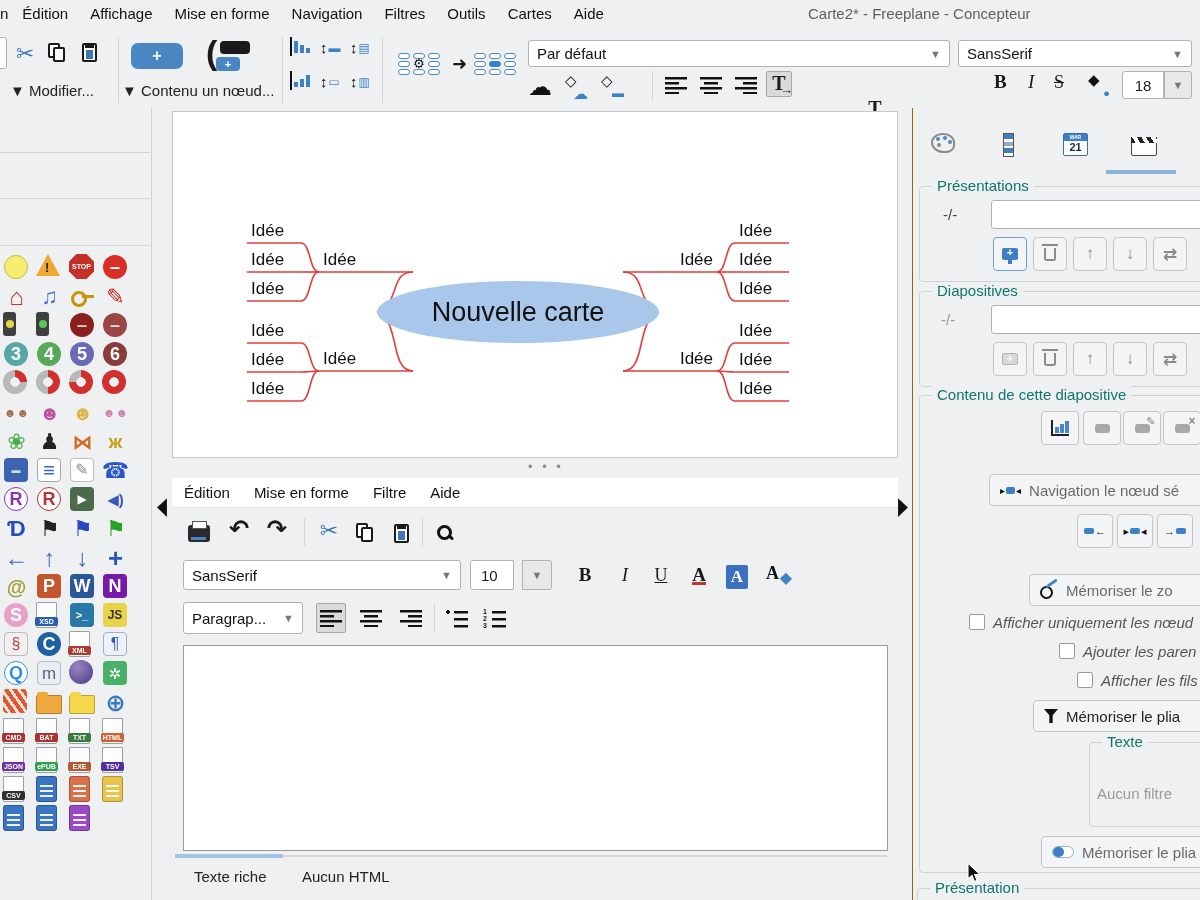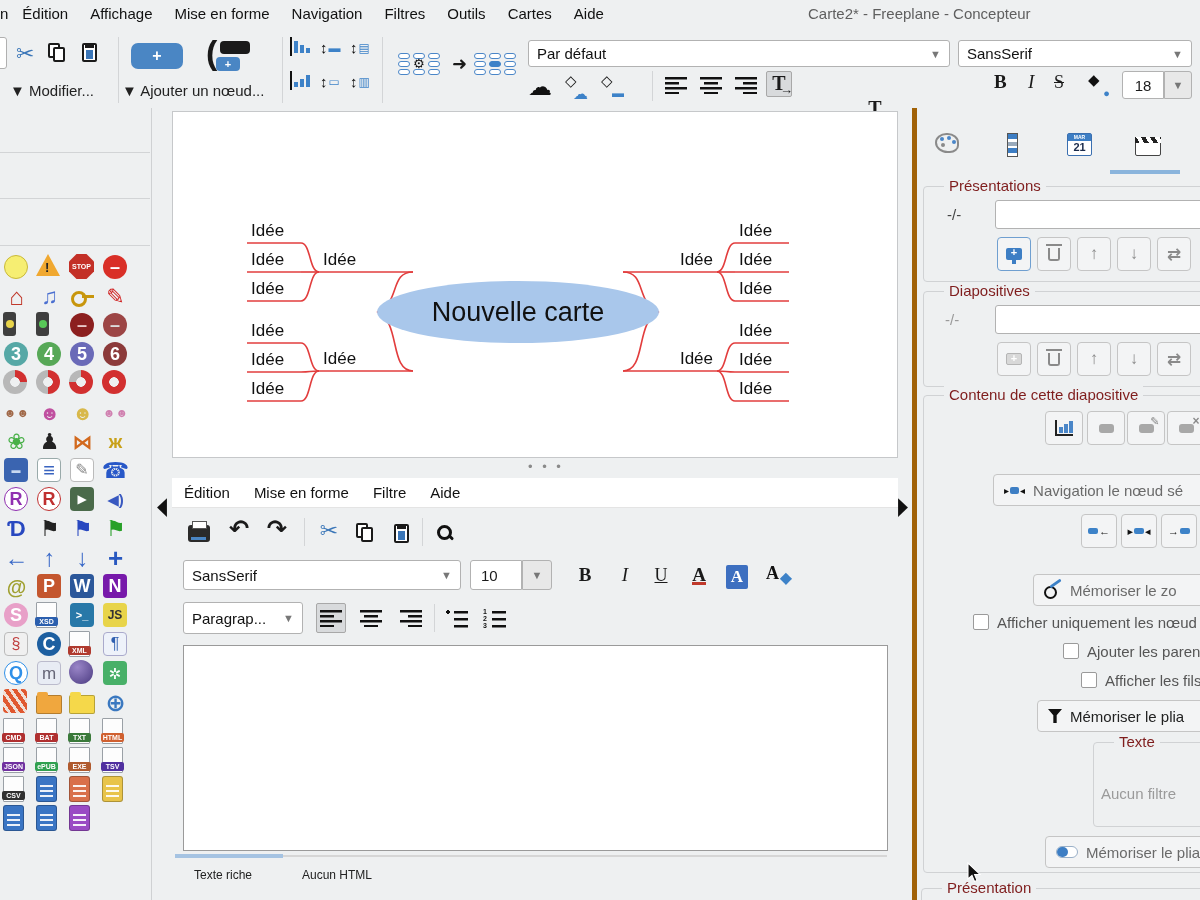--- a/index.html
+++ b/index.html
@@ -136,26 +136,26 @@
   .fmt-ared { position:relative; font-family:"Liberation Serif",serif; font-weight:bold; font-size:19px; }
   .fmt-ared::after { content:""; position:absolute; left:0; right:0; bottom:1px; height:3px; background:#c0392b; }
   .fmt-ablue { background:#3d6fc0; color:#fff; width:22px; height:24px; display:flex; align-items:center; justify-content:center;
                font-family:"Liberation Serif",serif; font-weight:bold; font-size:17px; border-radius:2px; }
   .eraser-ic { position:relative; width:26px; height:24px; }
   .eraser-ic::before { content:"A"; position:absolute; left:0; top:0; font-family:"Liberation Serif",serif; font-weight:bold; font-size:18px; color:#111; }
   .eraser-ic::after { content:"◆"; position:absolute; right:0; bottom:0; color:#3d82c8; font-size:16px; }
   #editor-textarea { position:absolute; left:11px; top:167px; width:705px; height:206px; background:#fff; border:1px solid #9a9a9a; }
   #editor-tabline { position:absolute; left:3px; top:377px; width:712px; height:2px; background:#d6d6d6; }
   #editor-tabline i { position:absolute; left:0; top:-1px; width:108px; height:4px; background:#a5c3e2; }
-  .etab { position:absolute; top:390px; font-size:12px; color:#222; }
+  .etab { position:absolute; top:390px; font-size:15px; color:#222; }
 
   
-  #rightpanel { position:absolute; left:912px; top:108px; width:254px; height:792px; border-left:5px solid #a16207; }
+  #rightpanel { position:absolute; left:912px; top:108px; width:254px; height:792px; border-left:1px solid #a16207; }
   .rp-group { position:absolute; border:1px solid #d0d2d4; border-radius:4px; }
-  .rp-legend { position:absolute; top:-10px; left:20px; background:#eef0f1; padding:0 5px; font-size:15px; color:#7f1d1d; }
+  .rp-legend { position:absolute; top:-10px; left:12px; background:#eef0f1; padding:0 5px; font-size:15px; color:#0f766e; }
   .rp-input { position:absolute; background:#fff; border:1px solid #b2b2b2; border-radius:3px; height:29px; }
   .rp-btn { position:absolute; width:34px; height:34px; background:#f3f4f5; border:1px solid #c5c5c5; border-radius:4px;
             display:flex; align-items:center; justify-content:center; color:#8a8a8a; font-weight:bold; }
   .rp-btn.hl { border-color:#6f9fd0; }
   .rp-wbtn { position:absolute; height:32px; background:#f3f4f5; border:1px solid #c5c5c5; border-radius:4px;
              display:flex; align-items:center; font-size:15px; color:#6a6a6a; padding:0 10px; gap:8px; }
   .counter { position:absolute; font-size:15px; color:#444; }
   .counter.dim { color:#9a9a9a; }
   .ic-trash { position:relative; width:12px; height:13px; border:2px solid #8a8a8a; border-radius:0 0 3px 3px; border-top:none; }
   .ic-trash::before { content:""; position:absolute; left:-4px; top:-4px; width:16px; height:2.5px; background:#8a8a8a; }
@@ -175,21 +175,21 @@
   .npos i { width:9px; height:7px; background:#3d7ec4; border-radius:2px; }
   .gapbtn { display:flex; align-items:center; gap:1px; font-size:11px; color:#111; font-weight:bold; }
   .gapbtn i { width:10px; height:6px; background:#3d82c8; border-radius:2px; }
   .ic-zoompen { position:relative; width:18px; height:18px; }
   .ic-zoompen::before { content:""; position:absolute; left:0; bottom:0; width:9px; height:9px; border:2.5px solid #111; border-radius:50%; }
   .ic-zoompen::after { content:""; position:absolute; left:5px; top:1px; width:13px; height:3px; background:#3d82c8; transform:rotate(-35deg); border-radius:2px; }
   .ic-funnel { width:14px; height:14px; background:#111; clip-path:polygon(0 0,100% 0,62% 45%,62% 100%,38% 100%,38% 45%); }
   .ic-toggle { position:relative; width:22px; height:12px; border:1px solid #9ab0c8; border-radius:6px; background:#fff; }
   .ic-toggle::before { content:""; position:absolute; left:0px; top:0px; width:11px; height:10px; background:#3d7ec4; border-radius:5px; }
   .rp-check { position:absolute; width:16px; height:16px; background:#fff; border:1px solid #9a9a9a; border-radius:2px; }
-  .rp-checklabel { position:absolute; font-size:15px; color:#555; white-space:nowrap; }
+  .rp-checklabel { position:absolute; font-size:15px; color:#555; white-space:nowrap;font-style:italic; }
   .rptab { position:absolute; top:25px; }
   .ic-palette { position:relative; width:24px; height:20px; border:2px solid #8a8a8a; border-radius:50% 50% 40% 55%; }
   .ic-palette::before { content:""; position:absolute; left:3px; top:2px; width:4px; height:4px; border-radius:50%; background:#4a86c8;
        box-shadow:7px -1px 0 #4a86c8, 12px 3px 0 #4a86c8, 1px 6px 0 #8a8a8a; }
   .ic-stack { width:11px; height:24px; border:1px solid #555; background:repeating-linear-gradient(#3d7ec4 0 5px,#fff 5px 8px,#9ab 8px 12px,#fff 12px 14px); }
   .ic-cal { position:relative; width:25px; height:23px; background:#fff; border:1.5px solid #3a6fb0; border-radius:2px; text-align:center; }
   .ic-cal b { position:absolute; top:0; left:0; right:0; height:7px; background:#3d7ec4; color:#fff; font-size:5px; line-height:7px; }
   .ic-cal span { position:absolute; top:7px; left:0; right:0; font-size:11px; font-weight:bold; color:#1a2a4a; }
   .ic-clap { position:relative; width:26px; height:19px; background:#fff; border:1.5px solid #444; border-radius:2px; margin-top:4px; }
   .ic-clap::before { content:""; position:absolute; left:-1px; top:-1px; right:-1px; height:6px;
@@ -229,21 +229,21 @@
     <div class="abs drop-label" style="left:10px;top:55px;">▼ Modifier...</div>
 
     <div class="vsep" style="left:118px;top:10px;height:66px;"></div>
 
     <div class="blue-pill-btn" style="left:131px;top:16px;width:52px;height:26px;">+</div>
     <div class="abs" style="left:206px;top:12px;width:52px;height:36px;">
       <span class="abs" style="left:0;top:-6px;font-size:34px;font-weight:bold;">(</span>
       <span class="abs" style="left:14px;top:2px;width:30px;height:13px;background:#1a1a1a;border-radius:4px;"></span>
       <span class="abs" style="left:10px;top:18px;width:24px;height:14px;background:#4a86c4;border-radius:4px;color:#fff;font-size:11px;font-weight:bold;text-align:center;line-height:14px;">+</span>
     </div>
-    <div class="abs drop-label" style="left:122px;top:55px;">▼ Ajouter un nœud...</div>
+    <div class="abs drop-label" style="left:122px;top:55px;">▼ Contenu un nœud...</div>
 
     <div class="vsep" style="left:282px;top:10px;height:66px;"></div>
 
     <div class="abs" style="left:290px;top:10px;"><span class="chart-ic"><i style="left:2px;height:12px;"></i><i style="left:8px;height:8px;"></i><i style="left:14px;height:5px;"></i></span></div>
     <div class="abs spacing-ic" style="left:320px;top:12px;">↕<span class="nb">▬</span></div>
     <div class="abs spacing-ic" style="left:350px;top:12px;">↕<span class="nb">▤</span></div>
     <div class="abs" style="left:290px;top:44px;"><span class="chart-ic"><i style="left:2px;height:5px;"></i><i style="left:8px;height:8px;"></i><i style="left:14px;height:12px;"></i></span></div>
     <div class="abs spacing-ic" style="left:320px;top:46px;">↕<span class="nb">▭</span></div>
     <div class="abs spacing-ic" style="left:350px;top:46px;">↕<span class="nb">▥</span></div>
 
@@ -623,21 +623,21 @@
       </div>
     <div class="vsep" style="left:250px;top:40px;height:28px;"></div>
     <div class="ebtn" style="left:258px;top:40px;">
         <span class="ic-search"></span>
       </div>
 
     <div class="combo combo-sm" style="left:11px;top:82px;width:278px;">
       <span>SansSerif</span>
         <span class="arr">▼</span>
     </div>
-    <div class="abs" style="left:298px;top:82px;width:52px;height:30px;background:#fff;border:1px solid #b2b2b2;border-radius:3px 0 0 3px;font-size:15px;display:flex;align-items:center;padding-left:10px;text-align:right;">10</div>
+    <div class="abs" style="left:298px;top:82px;width:44px;height:30px;background:#fff;border:1px solid #b2b2b2;border-radius:3px 0 0 3px;font-size:15px;display:flex;align-items:center;padding-left:10px;text-align:right;">10</div>
     <div class="abs" style="left:350px;top:82px;width:30px;height:30px;background:#e8e8e8;border:1px solid #b2b2b2;border-radius:0 3px 3px 0;color:#777;font-size:11px;display:flex;align-items:center;justify-content:center;">▼</div>
     <div class="ebtn fmt-b" style="left:398px;top:82px;"></div>
     <div class="ebtn fmt-i" style="left:438px;top:82px;"></div>
     <div class="ebtn fmt-u" style="left:474px;top:82px;"></div>
     <div class="ebtn" style="left:512px;top:82px;">
         <span class="fmt-ared">A</span>
       </div>
     <div class="ebtn" style="left:550px;top:84px;">
         <span class="fmt-ablue">A</span>
       </div>

